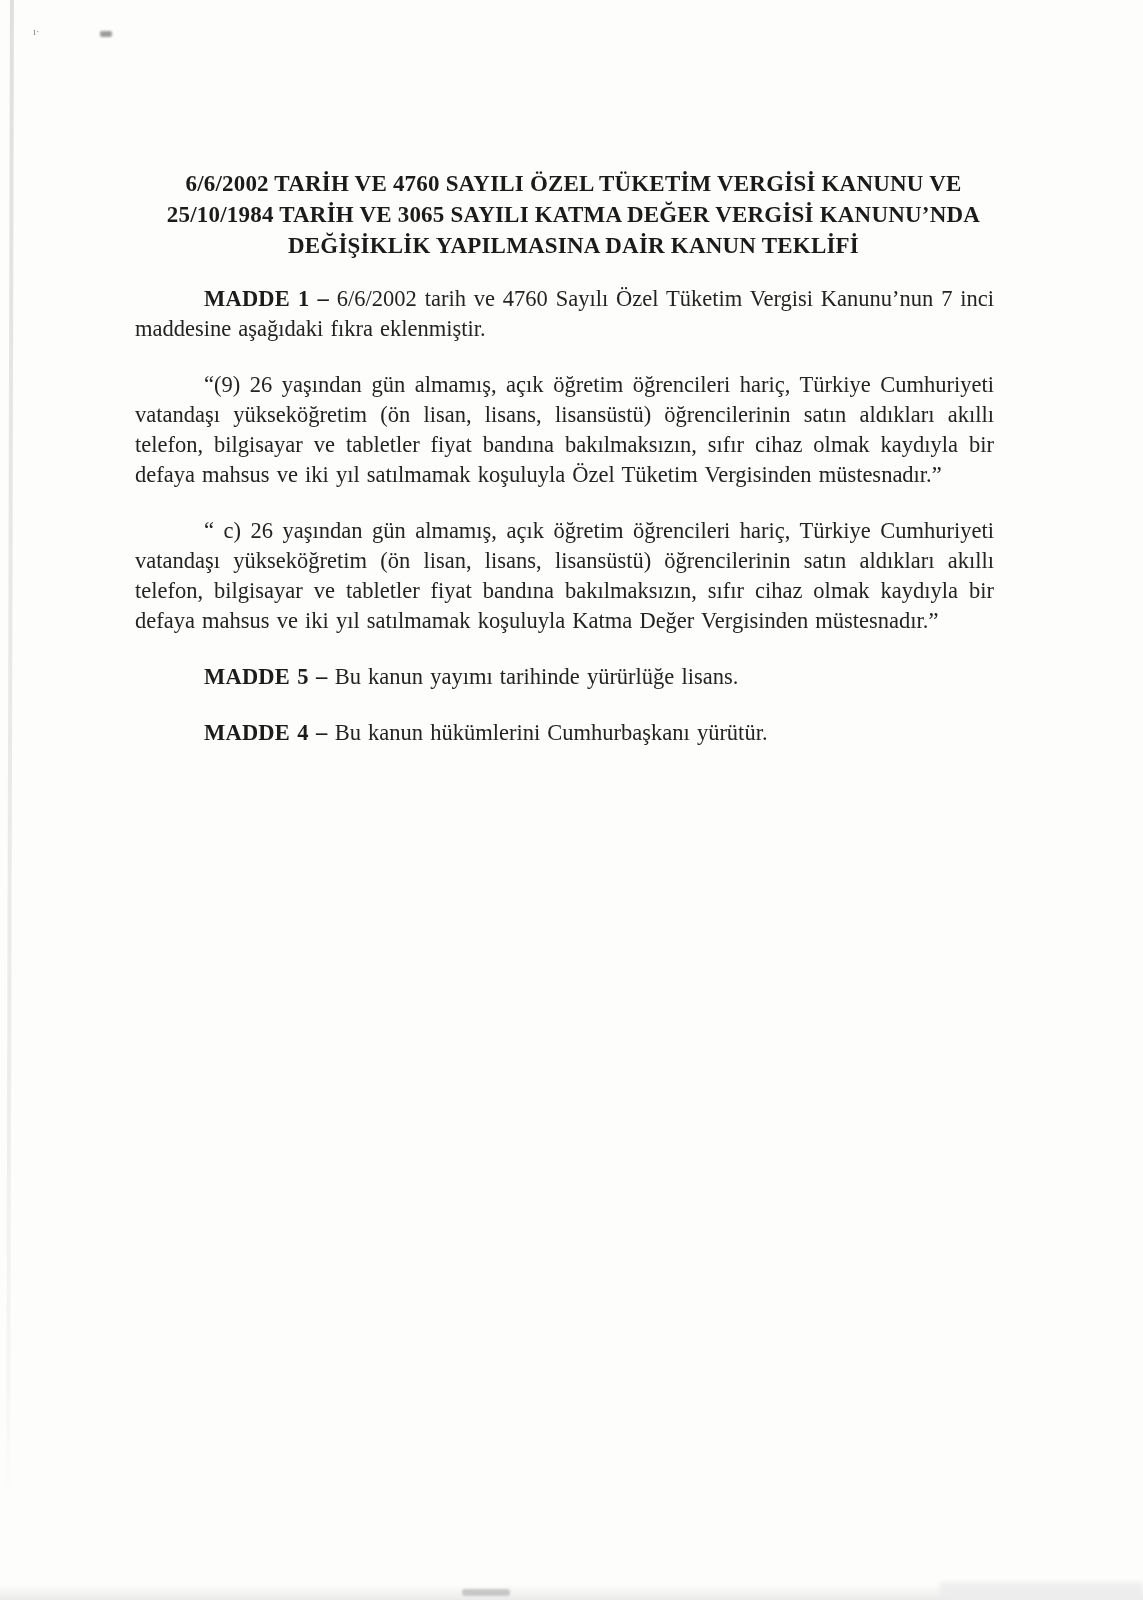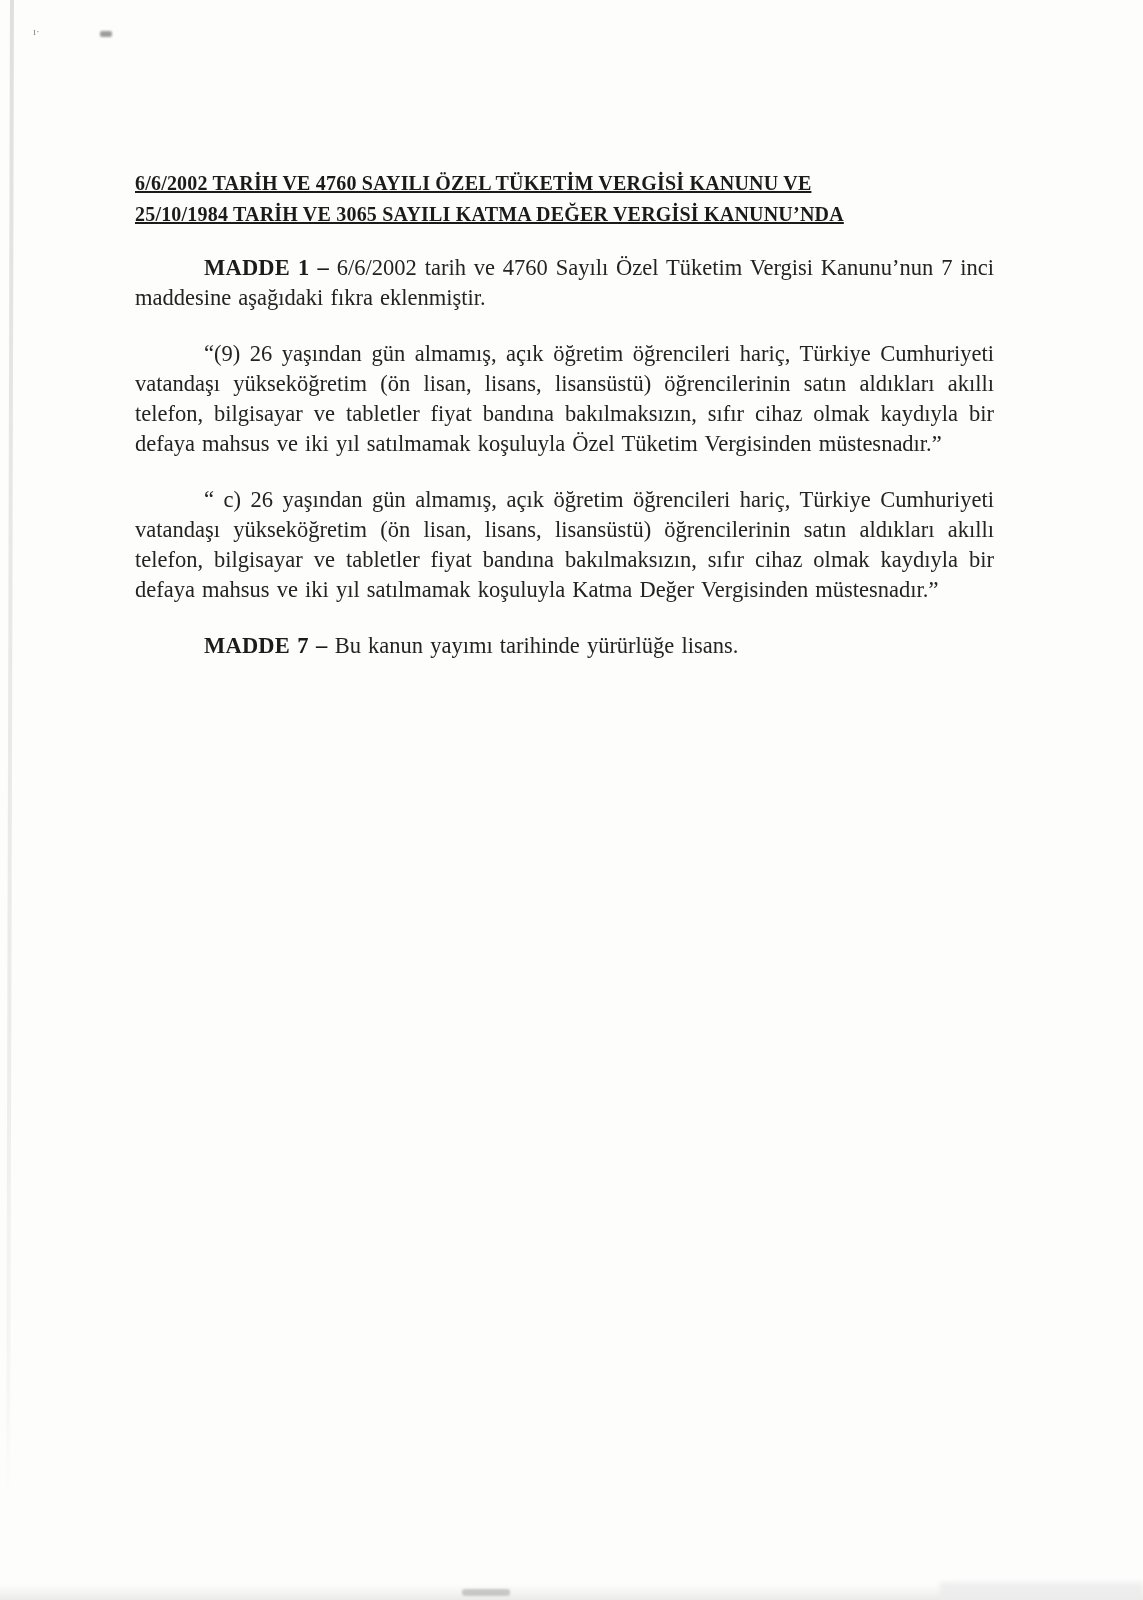--- a/index.html
+++ b/index.html
@@ -84,28 +84,27 @@
   }
   
   .text-block {
     position: absolute;
     left: 135px;
     top: 168px;
     width: 877px;
     color: #212121;
   }
   .doc-title {
-    text-align: left;
+    text-align: center;
     font-weight: bold;
-    font-size: 20px;
+    font-size: 23px;
     line-height: 31px;
     color: #1b1b1b;
     margin: 0 0 23px 0;
     letter-spacing: 0.2px;
-    text-decoration: underline;
   }
   .para {
     font-size: 22.5px;
     line-height: 30px;
     text-align: justify;
     text-indent: 69px;
     margin: 0 18px 26px 0;
     word-spacing: 1.5px;
     color: #232323;
   }
@@ -124,26 +123,28 @@
   <div class="scan-mark-2"></div>
   <div class="scan-bottom-band"></div>
   <div class="scan-bottom-smudge"></div>
   <div class="scan-bottom-smudge-right"></div>
 
   <div class="text-block">
 
     <div class="doc-title">
       <div>6/6/2002 TARİH VE 4760 SAYILI ÖZEL TÜKETİM VERGİSİ KANUNU VE</div>
       <div>25/10/1984 TARİH VE 3065 SAYILI KATMA DEĞER VERGİSİ KANUNU’NDA</div>
+      <div>DEĞİŞİKLİK YAPILMASINA DAİR KANUN TEKLİFİ</div>
     </div>
 
     <p class="para"><b>MADDE 1 –</b><span> 6/6/2002 tarih ve 4760 Sayılı Özel Tüketim Vergisi Kanunu’nun 7 inci maddesine aşağıdaki fıkra eklenmiştir.</span></p>
 
     <p class="para"><span>“(9) 26 yaşından gün almamış, açık öğretim öğrencileri hariç, Türkiye Cumhuriyeti vatandaşı yükseköğretim (ön lisan, lisans, lisansüstü) öğrencilerinin satın aldıkları akıllı telefon, bilgisayar ve tabletler fiyat bandına bakılmaksızın, sıfır cihaz olmak kaydıyla bir defaya mahsus ve iki yıl satılmamak koşuluyla Özel Tüketim Vergisinden müstesnadır.”</span></p>
 
 
     <p class="para"><span>“ c) 26 yaşından gün almamış, açık öğretim öğrencileri hariç, Türkiye Cumhuriyeti vatandaşı yükseköğretim (ön lisan, lisans, lisansüstü) öğrencilerinin satın aldıkları akıllı telefon, bilgisayar ve tabletler fiyat bandına bakılmaksızın, sıfır cihaz olmak kaydıyla bir defaya mahsus ve iki yıl satılmamak koşuluyla Katma Değer Vergisinden müstesnadır.”</span></p>
 
-    <p class="para"><b>MADDE 7 –</b><span> Bu kanun yayımı tarihinde yürürlüğe lisans.</span></p>
+    <p class="para"><b>MADDE 5 –</b><span> Bu kanun yayımı tarihinde yürürlüğe lisans.</span></p>
 
+    <p class="para"><b>MADDE 4 –</b><span> Bu kanun hükümlerini Cumhurbaşkanı yürütür.</span></p>
 
   </div>
 </div>
 
 </body></html>

